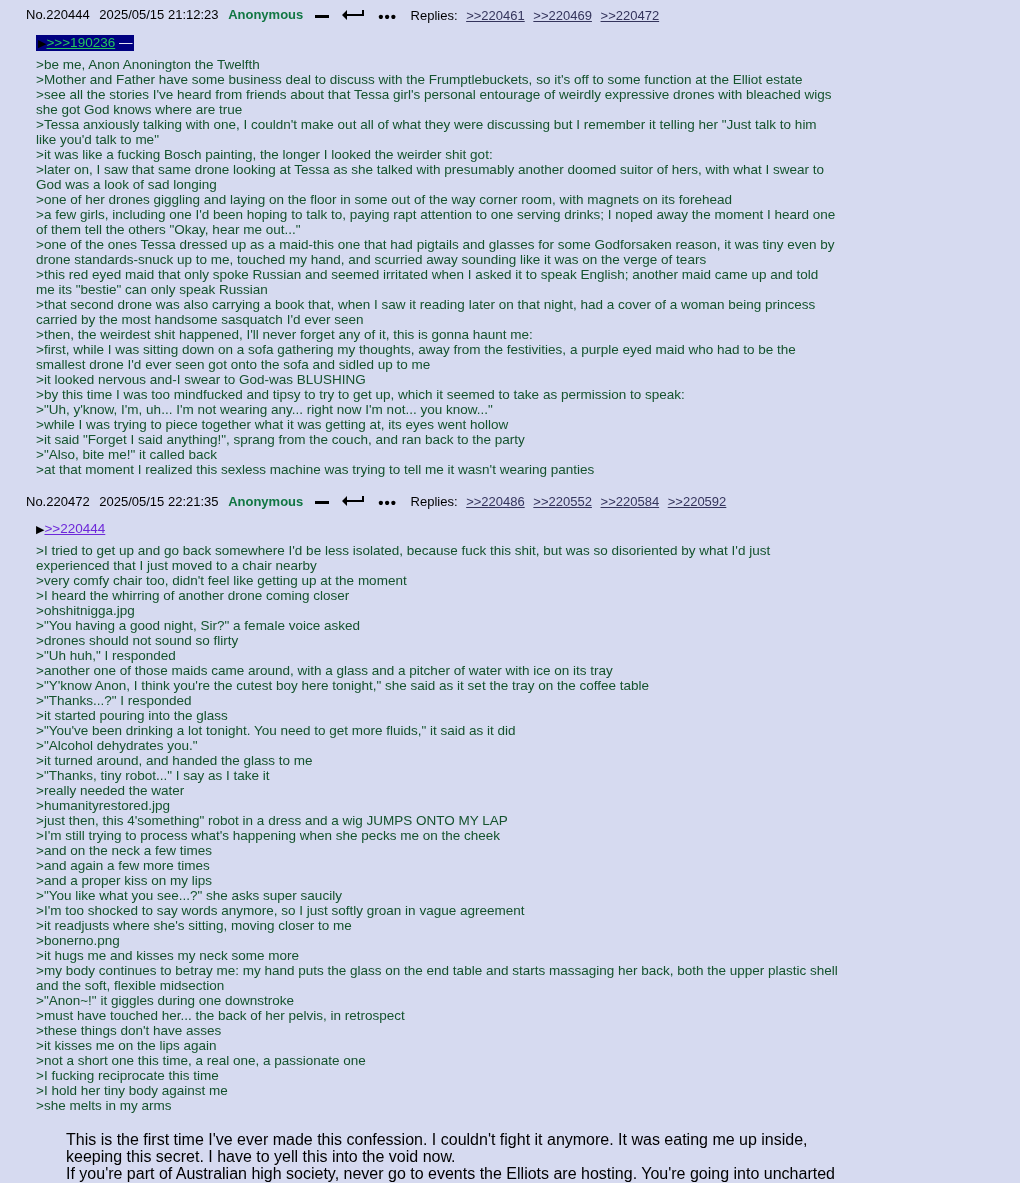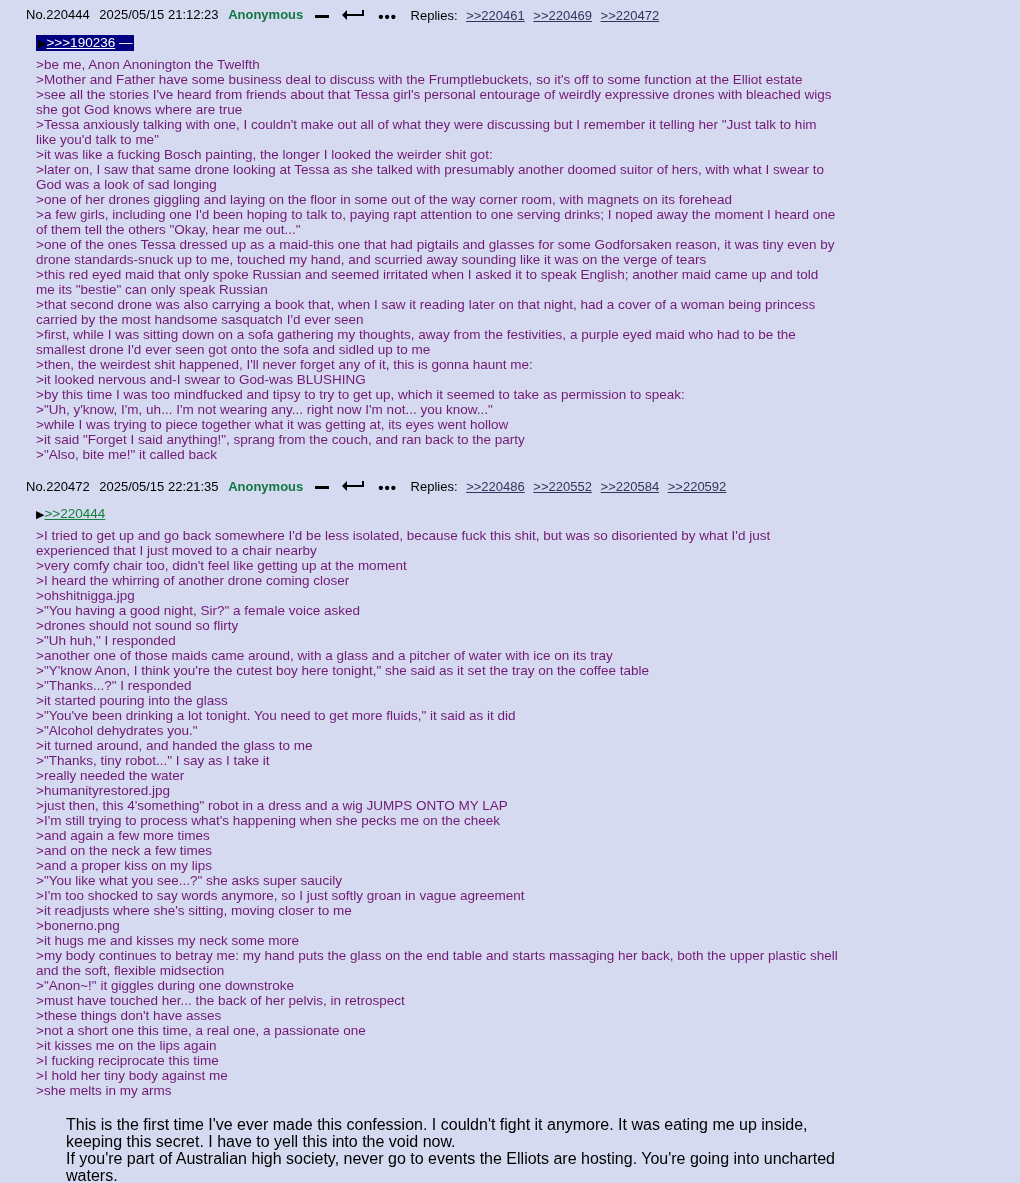--- a/index.html
+++ b/index.html
@@ -76,42 +76,42 @@
     text-decoration: underline;
     margin-left: 5px;
   }
   .postbody {
     margin: 10px 0 0 30px;
     line-height: 15px;
     font-size: 13.5px;
     word-wrap: break-word;
   }
   .quotelink {
-    color: #15803d;
+    color: #6d28d9;
     text-decoration: underline;
   }
   .backlink-line {
     margin-bottom: 6px;
   }
   .backlink-arrow {
     color: #000;
     font-size: 11px;
   }
   .greentext {
-    color: #701a75;
+    color: #14532d;
     display: block;
   }
   .highlight-ref {
     background: #000080;
     color: #ffffff;
     display: inline-block;
     padding: 0 2px;
   }
   .highlight-ref a {
-    color: #ffffff;
+    color: #22c55e;
   }
   .post-spacer {
     height: 14px;
   }
   .footer-note {
     margin: 18px 0 0 30px;
     line-height: 17px;
     font-size: 16px;
     color: #000;
   }
@@ -151,28 +151,29 @@
       <span class="greentext">&gt;Mother and Father have some business deal to discuss with the Frumptlebuckets, so it's off to some function at the Elliot estate</span>
       <span class="greentext">&gt;see all the stories I've heard from friends about that Tessa girl's personal entourage of weirdly expressive drones with bleached wigs she got God knows where are true</span>
       <span class="greentext">&gt;Tessa anxiously talking with one, I couldn't make out all of what they were discussing but I remember it telling her "Just talk to him like you'd talk to me"</span>
       <span class="greentext">&gt;it was like a fucking Bosch painting, the longer I looked the weirder shit got:</span>
       <span class="greentext">&gt;later on, I saw that same drone looking at Tessa as she talked with presumably another doomed suitor of hers, with what I swear to God was a look of sad longing</span>
       <span class="greentext">&gt;one of her drones giggling and laying on the floor in some out of the way corner room, with magnets on its forehead</span>
       <span class="greentext">&gt;a few girls, including one I'd been hoping to talk to, paying rapt attention to one serving drinks; I noped away the moment I heard one of them tell the others "Okay, hear me out..."</span>
       <span class="greentext">&gt;one of the ones Tessa dressed up as a maid-this one that had pigtails and glasses for some Godforsaken reason, it was tiny even by drone standards-snuck up to me, touched my hand, and scurried away sounding like it was on the verge of tears</span>
       <span class="greentext">&gt;this red eyed maid that only spoke Russian and seemed irritated when I asked it to speak English; another maid came up and told me its "bestie" can only speak Russian</span>
       <span class="greentext">&gt;that second drone was also carrying a book that, when I saw it reading later on that night, had a cover of a woman being princess carried by the most handsome sasquatch I'd ever seen</span>
+      <span class="greentext">&gt;then, the weirdest shit happened, I'll never forget any of it, this is gonna haunt me:</span>
       <span class="greentext">&gt;first, while I was sitting down on a sofa gathering my thoughts, away from the festivities, a purple eyed maid who had to be the smallest drone I'd ever seen got onto the sofa and sidled up to me</span>
-      <span class="greentext">&gt;then, the weirdest shit happened, I'll never forget any of it, this is gonna haunt me:</span>
       <span class="greentext">&gt;it looked nervous and-I swear to God-was BLUSHING</span>
       <span class="greentext">&gt;by this time I was too mindfucked and tipsy to try to get up, which it seemed to take as permission to speak:</span>
       <span class="greentext">&gt;"Uh, y'know, I'm, uh... I'm not wearing any... right now I'm not... you know..."</span>
       <span class="greentext">&gt;while I was trying to piece together what it was getting at, its eyes went hollow</span>
       <span class="greentext">&gt;it said "Forget I said anything!", sprang from the couch, and ran back to the party</span>
       <span class="greentext">&gt;"Also, bite me!" it called back</span>
+      <span class="greentext">&gt;at that moment I realized this sexless machine was trying to tell me it wasn't wearing panties</span>
     </div>
   </div>
 
   <div class="post-spacer"></div>
 
   <div class="post">
     <div class="post-header">
       <span class="postno">No.220472</span>
       <span class="postdate">2025/05/15 22:21:35</span>
       <span class="postname">Anonymous</span>
@@ -207,34 +208,34 @@
       <span class="greentext">&gt;"Thanks...?" I responded</span>
       <span class="greentext">&gt;it started pouring into the glass</span>
       <span class="greentext">&gt;"You've been drinking a lot tonight. You need to get more fluids," it said as it did</span>
       <span class="greentext">&gt;"Alcohol dehydrates you."</span>
       <span class="greentext">&gt;it turned around, and handed the glass to me</span>
       <span class="greentext">&gt;"Thanks, tiny robot..." I say as I take it</span>
       <span class="greentext">&gt;really needed the water</span>
       <span class="greentext">&gt;humanityrestored.jpg</span>
       <span class="greentext">&gt;just then, this 4'something" robot in a dress and a wig JUMPS ONTO MY LAP</span>
       <span class="greentext">&gt;I'm still trying to process what's happening when she pecks me on the cheek</span>
+      <span class="greentext">&gt;and on the neck a few times</span>
       <span class="greentext">&gt;and again a few more times</span>
-      <span class="greentext">&gt;and on the neck a few times</span>
       <span class="greentext">&gt;and a proper kiss on my lips</span>
       <span class="greentext">&gt;"You like what you see...?" she asks super saucily</span>
       <span class="greentext">&gt;I'm too shocked to say words anymore, so I just softly groan in vague agreement</span>
       <span class="greentext">&gt;it readjusts where she's sitting, moving closer to me</span>
       <span class="greentext">&gt;bonerno.png</span>
       <span class="greentext">&gt;it hugs me and kisses my neck some more</span>
       <span class="greentext">&gt;my body continues to betray me: my hand puts the glass on the end table and starts massaging her back, both the upper plastic shell and the soft, flexible midsection</span>
       <span class="greentext">&gt;"Anon~!" it giggles during one downstroke</span>
       <span class="greentext">&gt;must have touched her... the back of her pelvis, in retrospect</span>
       <span class="greentext">&gt;these things don't have asses</span>
+      <span class="greentext">&gt;it kisses me on the lips again</span>
       <span class="greentext">&gt;not a short one this time, a real one, a passionate one</span>
-      <span class="greentext">&gt;it kisses me on the lips again</span>
       <span class="greentext">&gt;I fucking reciprocate this time</span>
       <span class="greentext">&gt;I hold her tiny body against me</span>
       <span class="greentext">&gt;she melts in my arms</span>
 
       <div class="footer-note">
         <div>This is the first time I've ever made this confession. I couldn't fight it anymore. It was eating me up inside, keeping this secret. I have to yell this into the void now.</div>
         <div>If you're part of Australian high society, never go to events the Elliots are hosting. You're going into uncharted waters.</div>
       </div>
     </div>
   </div>

